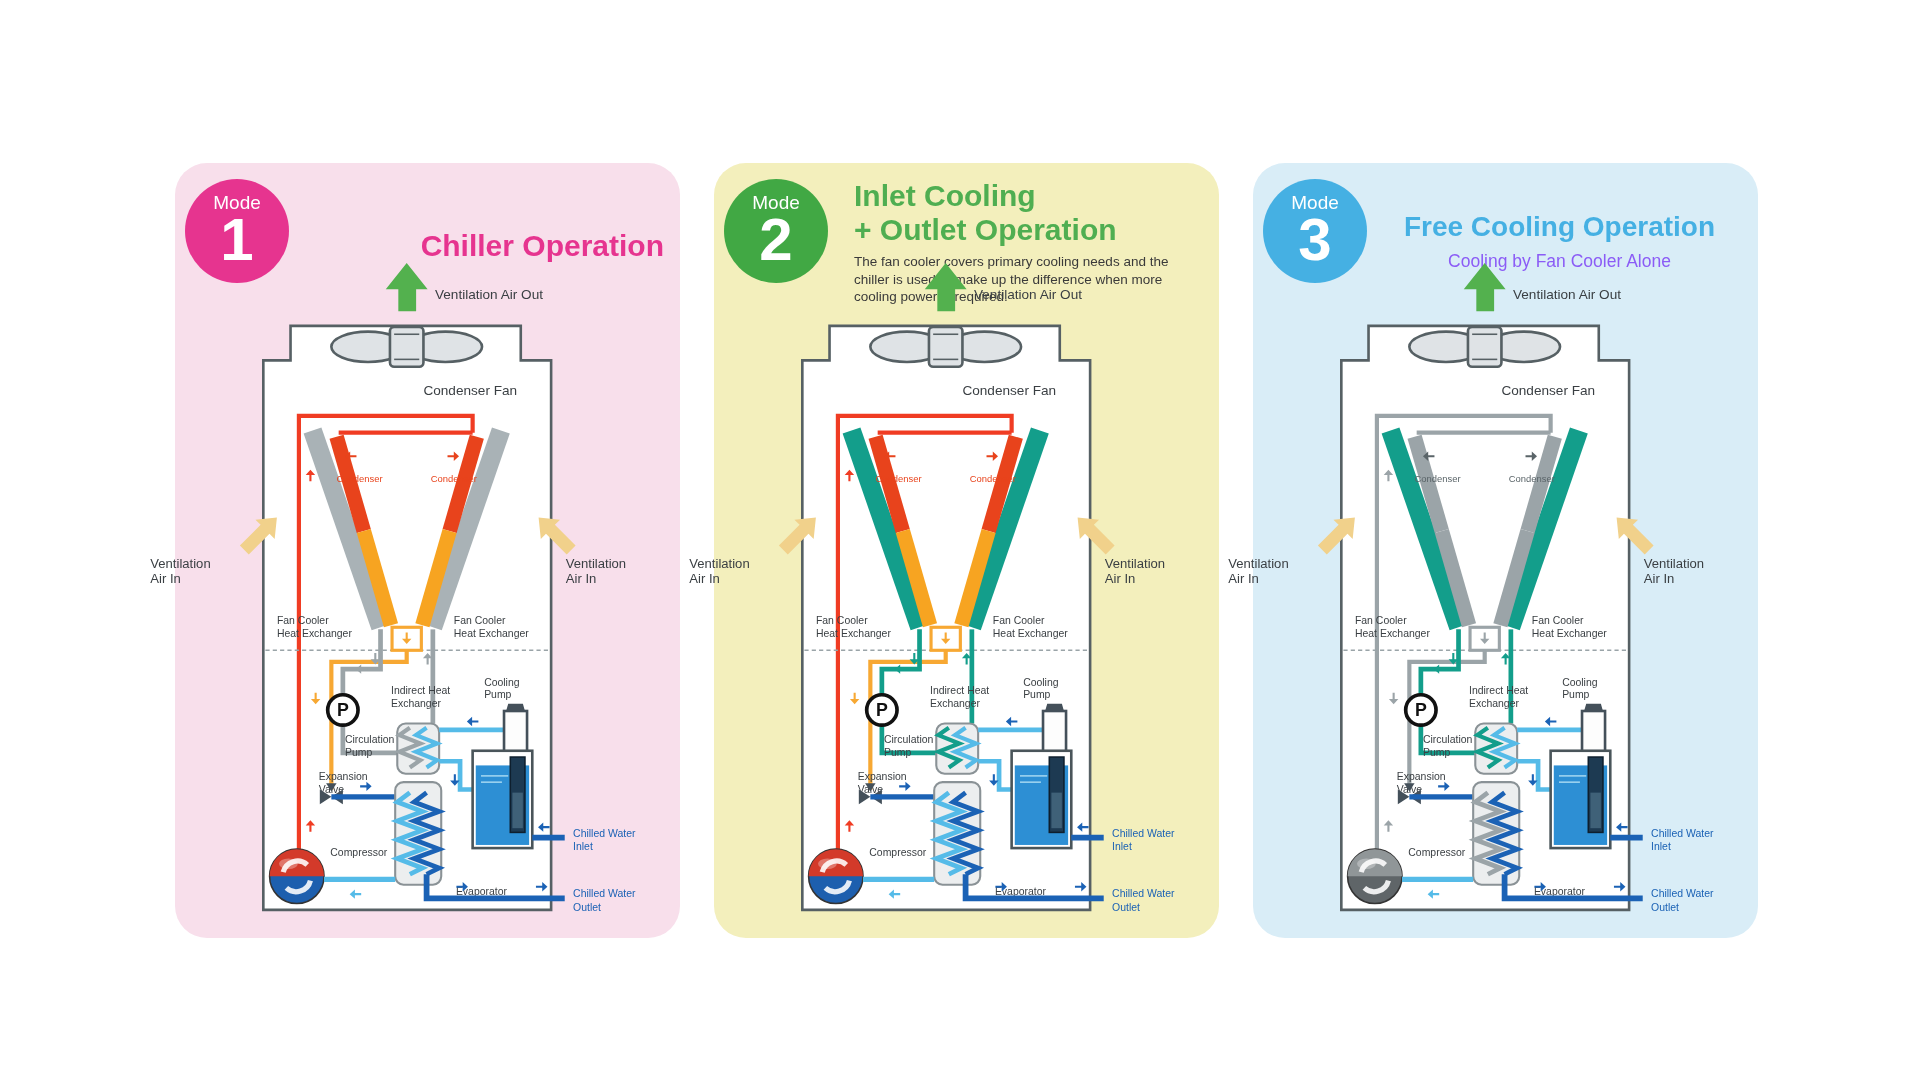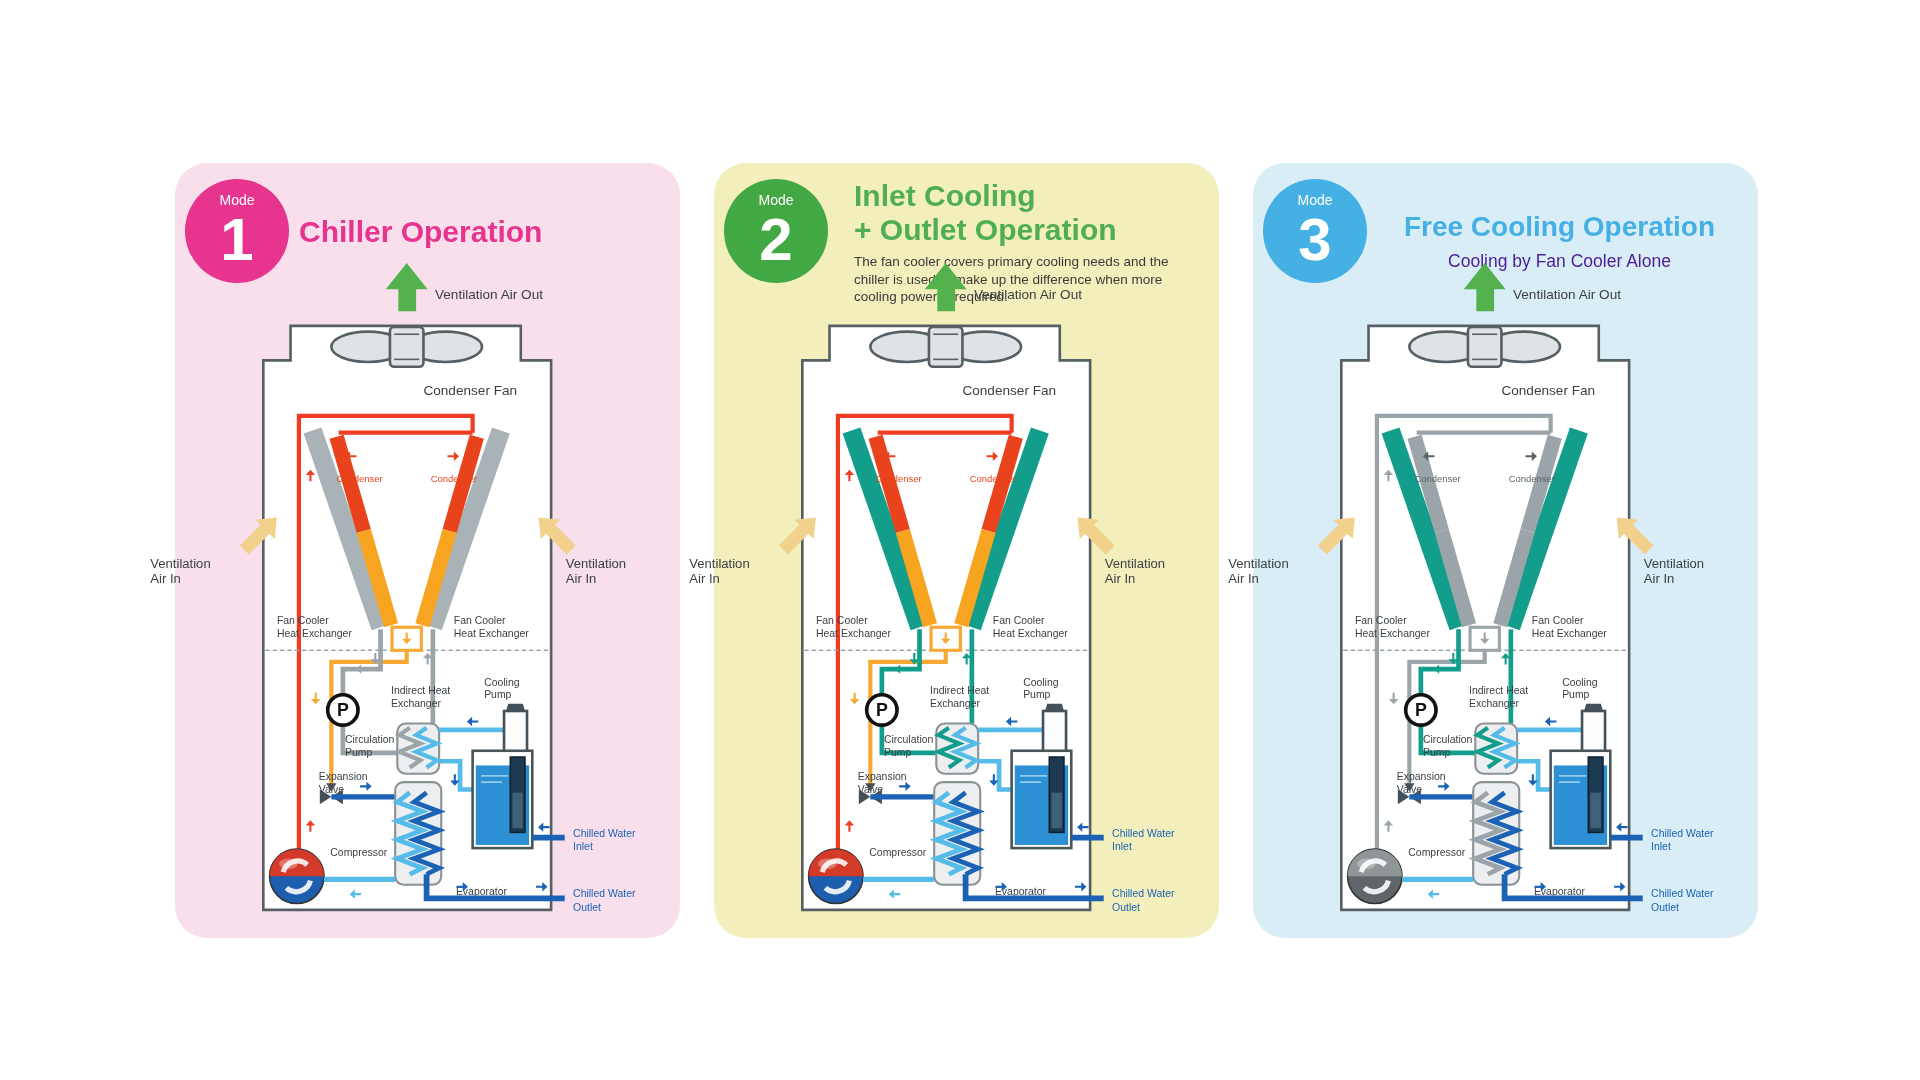--- a/index.html
+++ b/index.html
@@ -3,30 +3,30 @@
 <meta charset="utf-8">
 <style>
   html,body{margin:0;padding:0;background:#ffffff;width:1920px;height:1080px;
     font-family:"Liberation Sans",sans-serif;}
   .stage{position:relative;width:1920px;height:1080px;background:#fff;overflow:hidden;}
   .panels{position:absolute;left:175px;top:163px;display:flex;gap:34px;}
   .panel{position:relative;width:505px;height:775px;border-radius:32px;
     background:var(--panel-bg);}
   .badge{position:absolute;left:10px;top:16px;width:104px;height:104px;border-radius:50%;
     background:var(--badge-bg);color:#fff;text-align:center;}
-  .badge .badge-word{position:absolute;top:13px;left:0;right:0;font-size:14px;}
+  .badge .badge-word{position:absolute;top:13px;left:0;right:0;font-size:19px;}
   .badge .badge-num{position:absolute;top:26px;left:0;right:0;font-size:60px;font-weight:bold;}
   .title-wrap{position:absolute;}
   .title{font-size:30px;font-weight:bold;line-height:1.12;color:var(--title);}
-  .mode-1 .title-wrap{left:124px;top:52px;right:16px;text-align:left;}
+  .mode-1 .title-wrap{left:124px;top:66px;right:16px;text-align:right;}
   .mode-2 .title-wrap{left:140px;top:16px;right:8px;text-align:left;}
   .mode-3 .title-wrap{left:116px;top:48px;right:8px;text-align:center;}
   .mode-3 .title{font-size:28px;}
   .desc{margin-top:7px;font-size:13.5px;line-height:1.3;color:#3a3a3a;max-width:352px;}
-  .subtitle{margin-top:9px;font-size:17.5px;color:#4c1d95;}
+  .subtitle{margin-top:9px;font-size:17.5px;color:#8b5cf6;}
   .diagram-slot{position:absolute;left:36px;top:98px;width:450px;height:677px;}
   .diagram-slot svg{overflow:visible;}
   svg text{font-family:"Liberation Sans",sans-serif;fill:#3a3f43;}
   .lb{font-size:10px;}
   .lb-md{font-size:12.5px;}
   .lb-lg{font-size:13px;}
   .lb-blue{fill:#1b62b5;font-size:10px;}
   .lb-cond{fill:var(--cond-label);font-size:9px;}
   .psym{font-size:17px;font-weight:bold;fill:#111;}
   [data-bind]:empty{display:none;}

